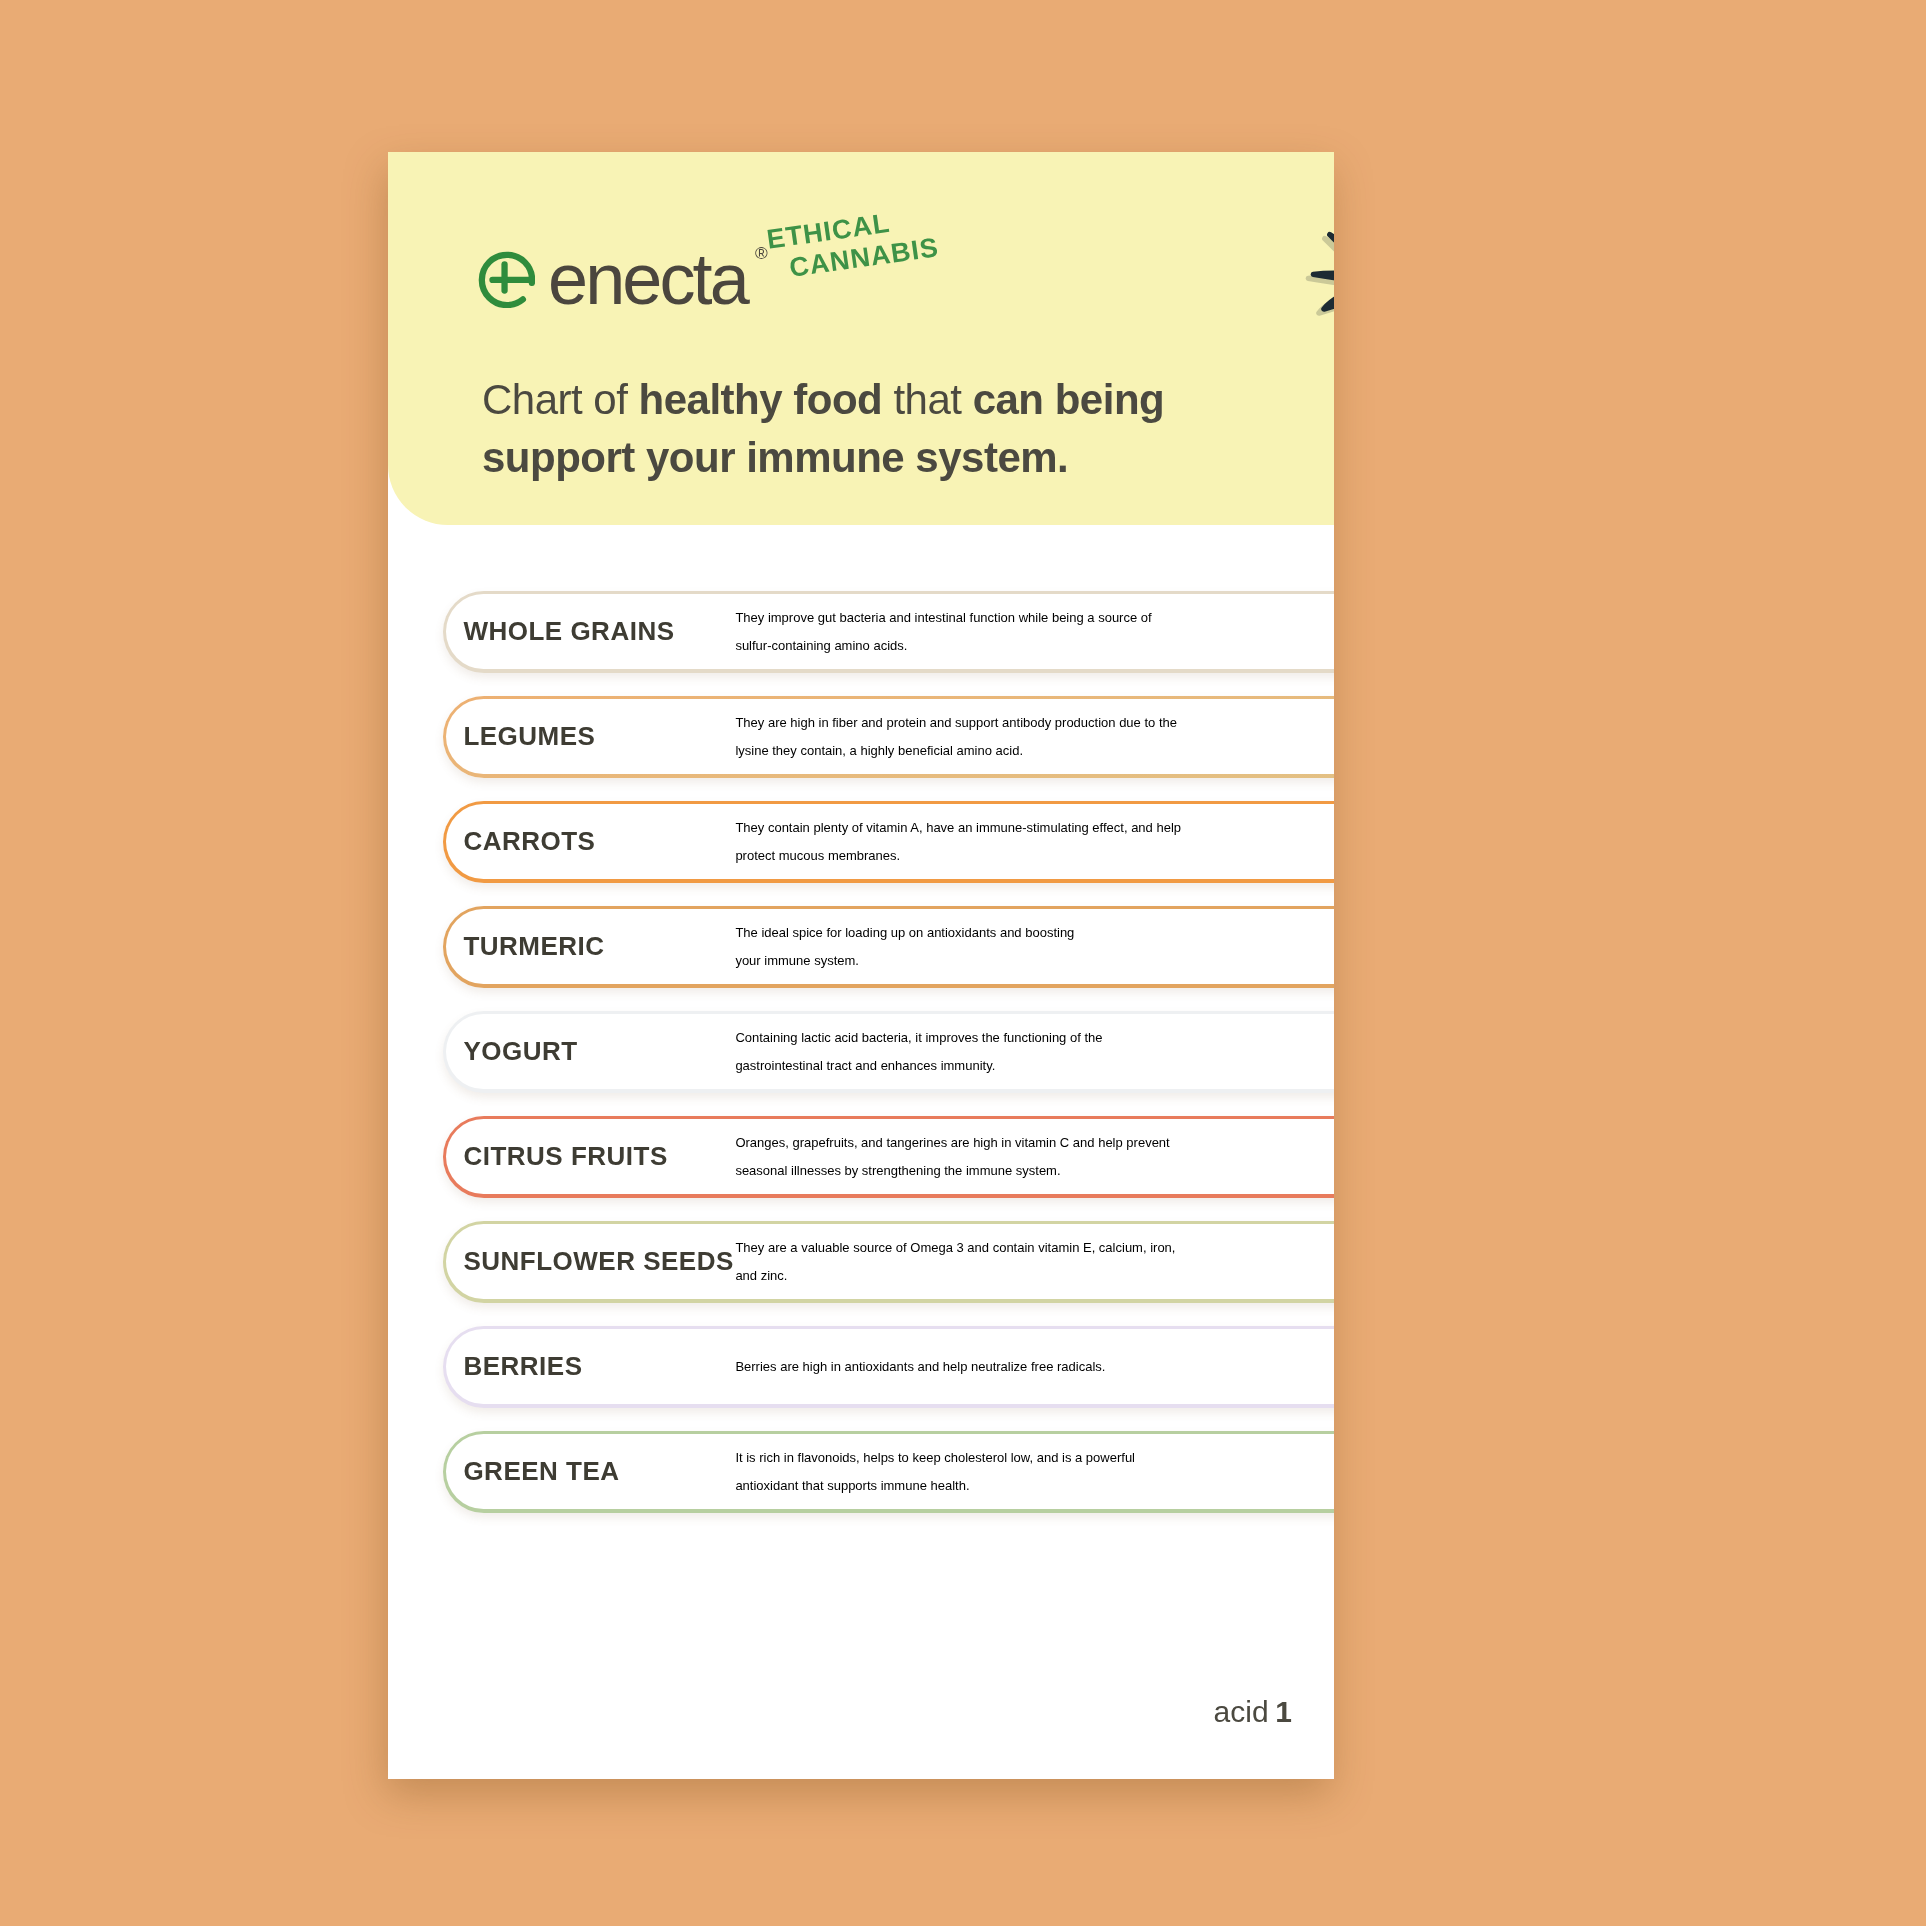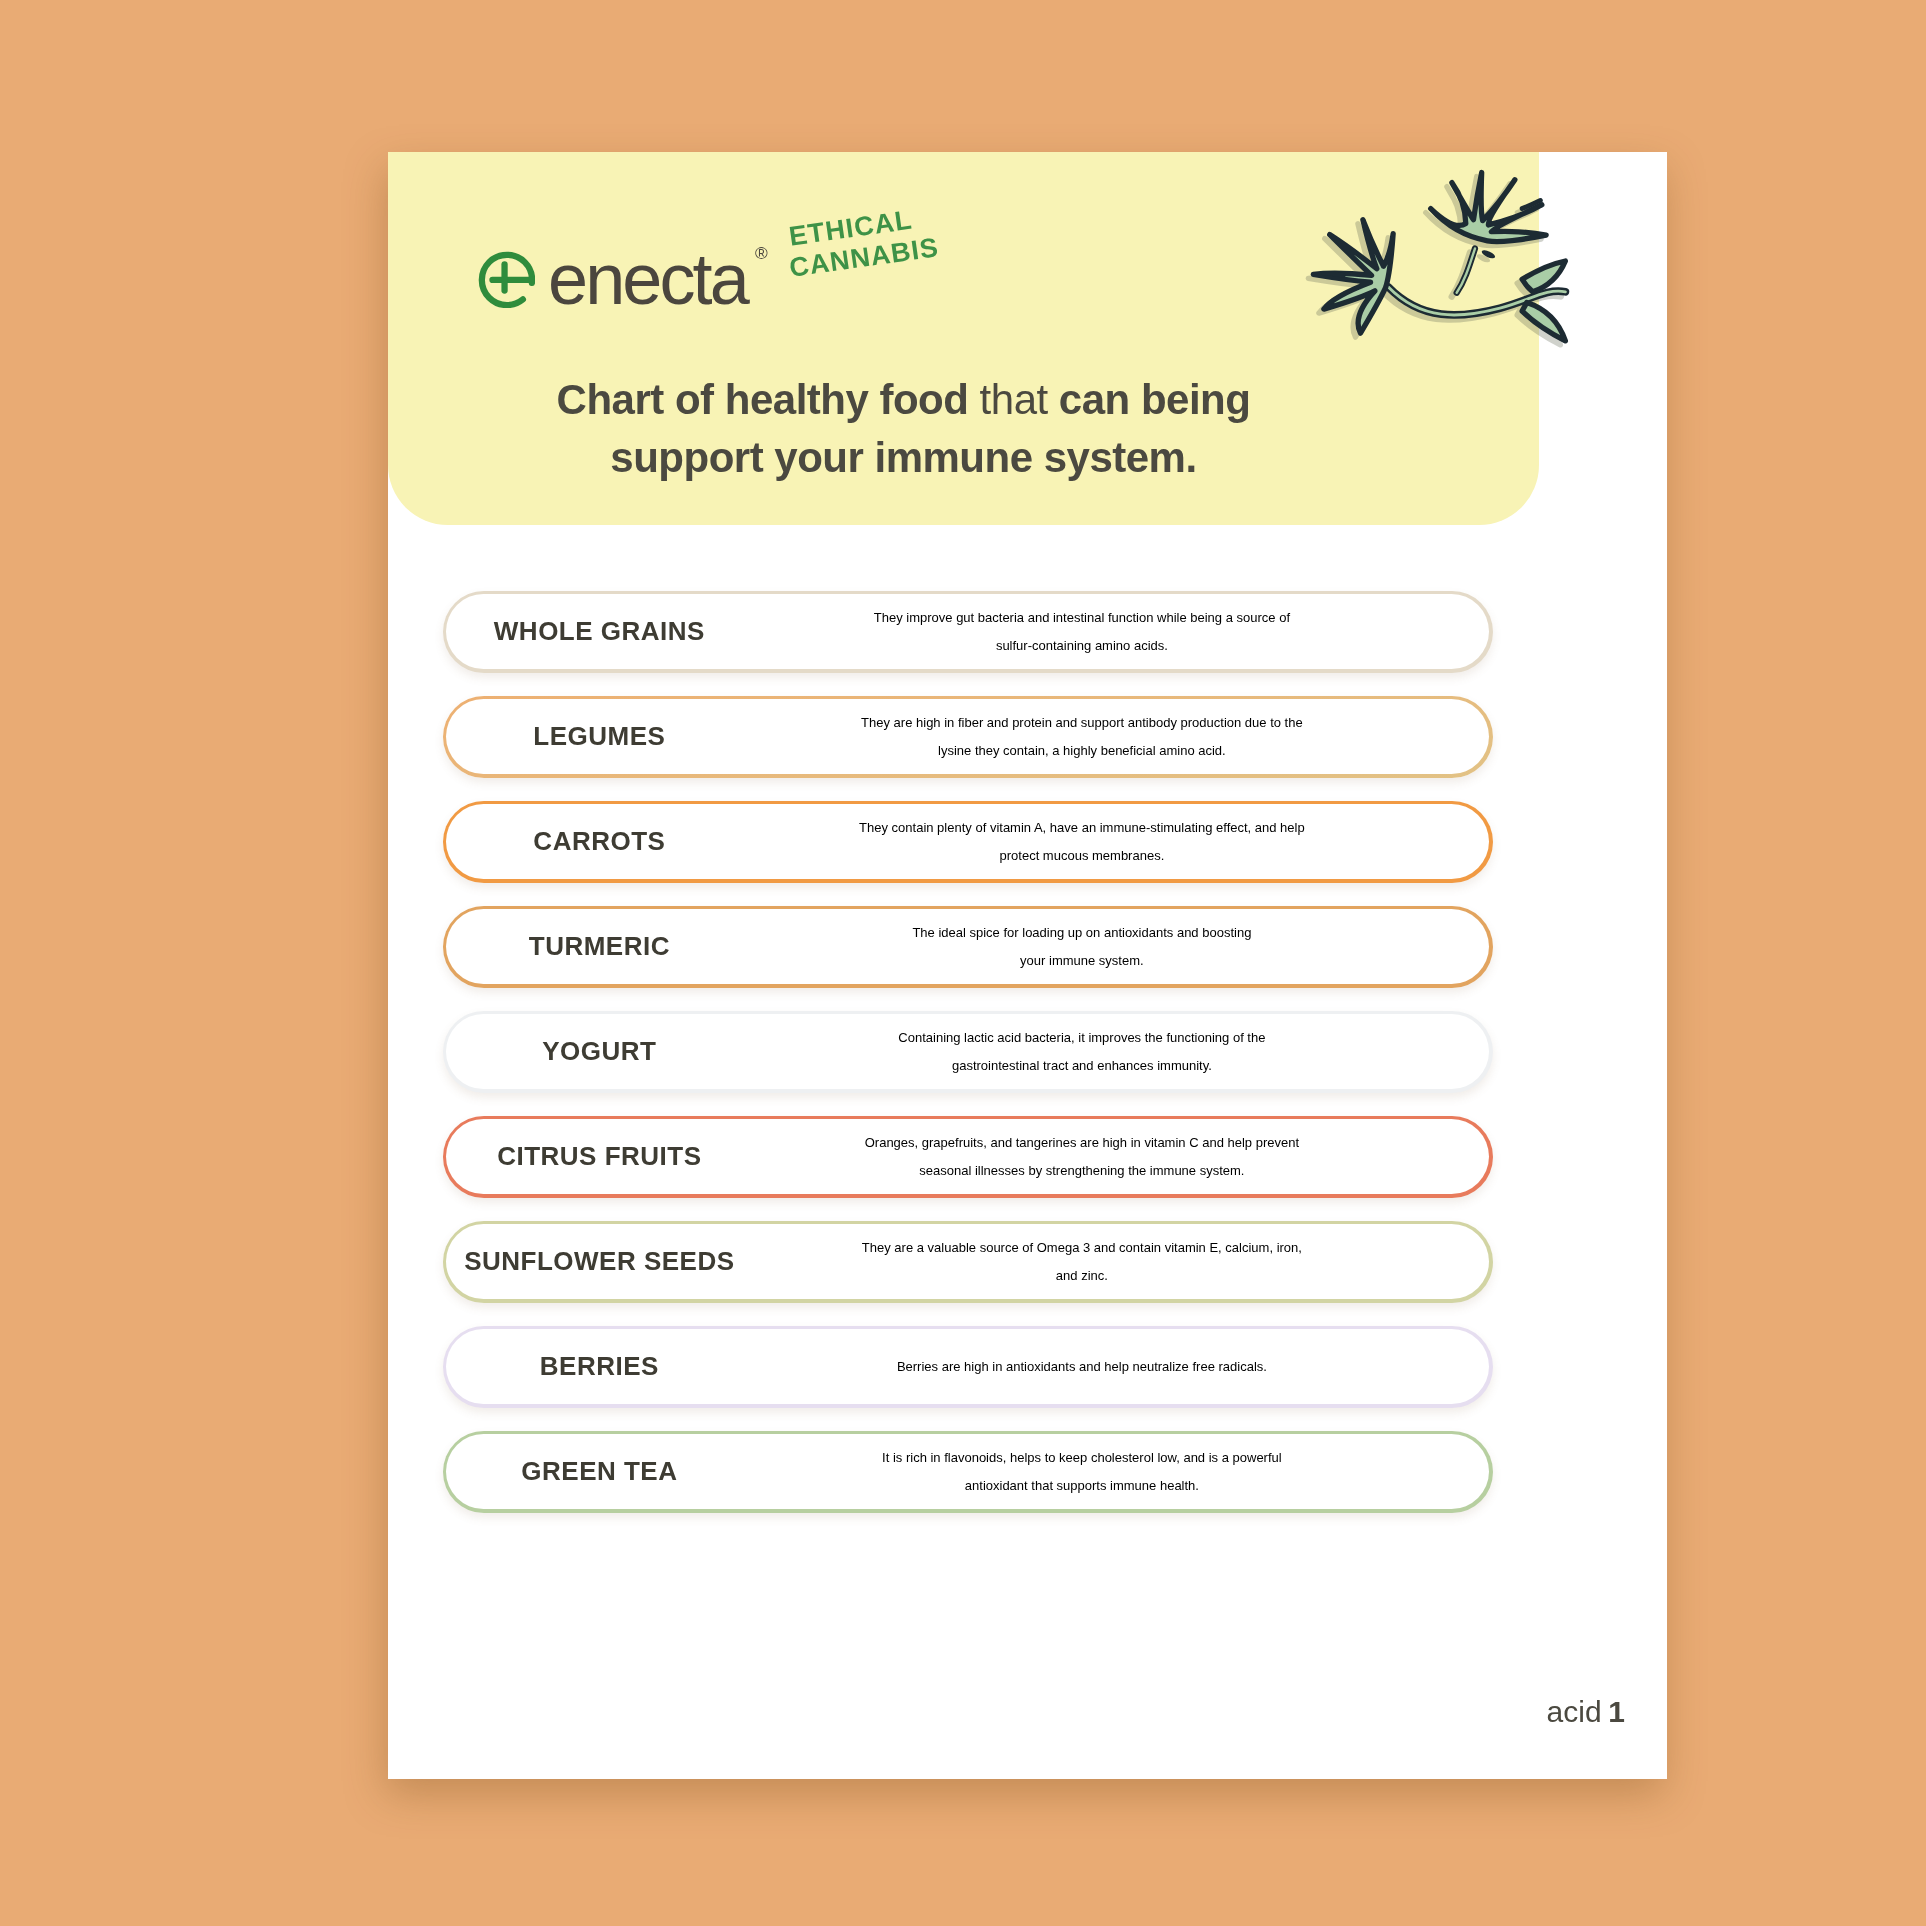--- a/index.html
+++ b/index.html
@@ -9,26 +9,25 @@
     position: relative;
     width: 1926px;
     height: 1926px;
     overflow: hidden;
   }
 
   .page {
     position: absolute;
     left: 388px;
     top: 152px;
-    width: 1279px;
+    width: 946px;
     height: 1627px;
     background: #ffffff;
     overflow: hidden;
     box-shadow: -2.9px 16.4px 39px rgba(125, 80, 30, 0.35);
-    text-align: center;
   }
 
   
   .header {
     position: absolute;
     left: 0; top: 0;
     width: 1151px;
     height: 373px;
     border-radius: 0 0 60px 60px;
   }
@@ -168,21 +167,21 @@
       </svg>
 
       <div class="brand-wordmark">enecta</div>
       <div class="registered-mark">®</div>
 
       <div class="tagline" style="color: rgb(62, 146, 71);">
         <span class="line1">ETHICAL</span>
         <span class="line2">CANNABIS</span>
       </div>
 
-      <div class="page-title" style="color: rgb(75, 73, 64);"><span style="font-weight: 700; margin-top: 37px;">Chart of </span><span style="font-weight: 700;">healthy food</span><span style="font-weight: 400;"> that </span><span style="font-weight: 700;">can being</span><span style="font-weight: 700;">
+      <div class="page-title" style="color: rgb(75, 73, 64);"><span style="font-weight: 400; margin-top: 37px;">Chart of </span><span style="font-weight: 700;">healthy food</span><span style="font-weight: 400;"> that </span><span style="font-weight: 700;">can being</span><span style="font-weight: 700;">
 support your immune system.</span></div>
 
       <svg class="leaf-illustration" viewBox="0 0 580 430">
         <g stroke-linejoin="round" stroke-linecap="round">
 
           <path d="M 192,268 C 260,338 340,334 424,312 C 486,296 520,270 560,278" fill="none" stroke="#1d2b33" stroke-width="16"></path>
           <path d="M 192,268 C 260,338 340,334 424,312 C 486,296 520,270 560,278" fill="none" stroke="#a9cda6" stroke-width="6"></path>
 
           <path d="M 372,188 C 358,232 350,256 334,280" fill="none" stroke="#1d2b33" stroke-width="13"></path>
           <path d="M 372,188 C 358,232 350,256 334,280" fill="none" stroke="#a9cda6" stroke-width="5"></path>

